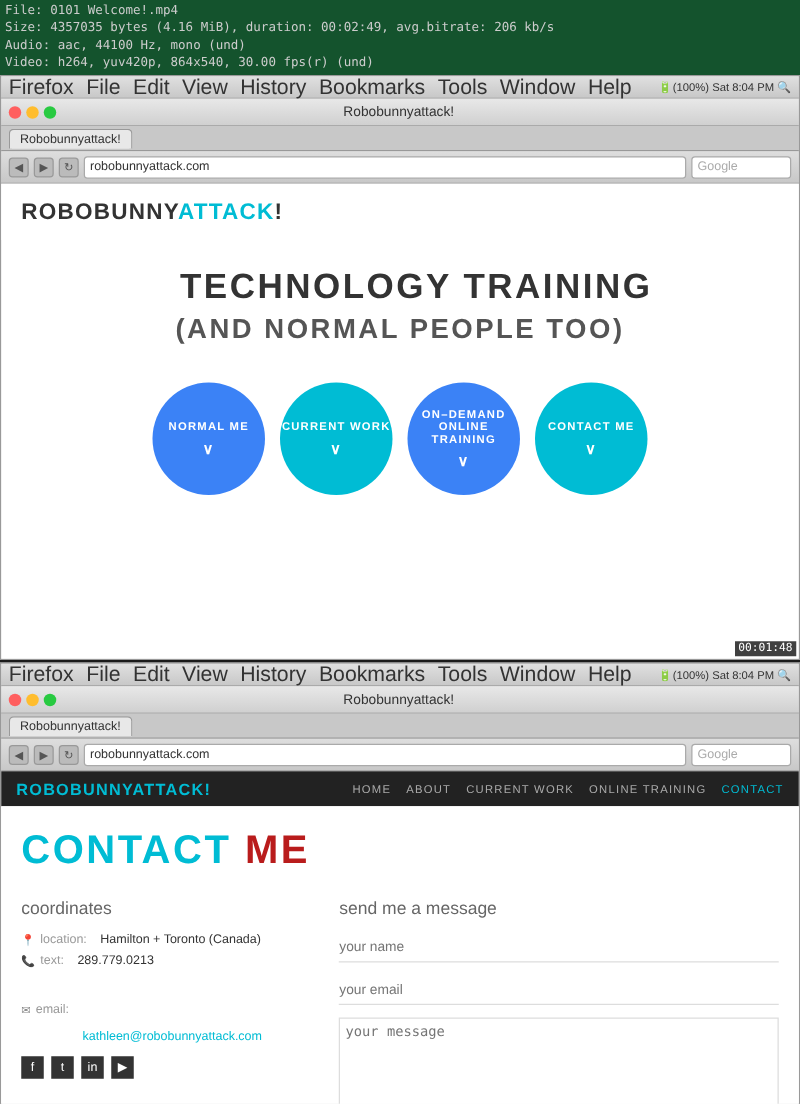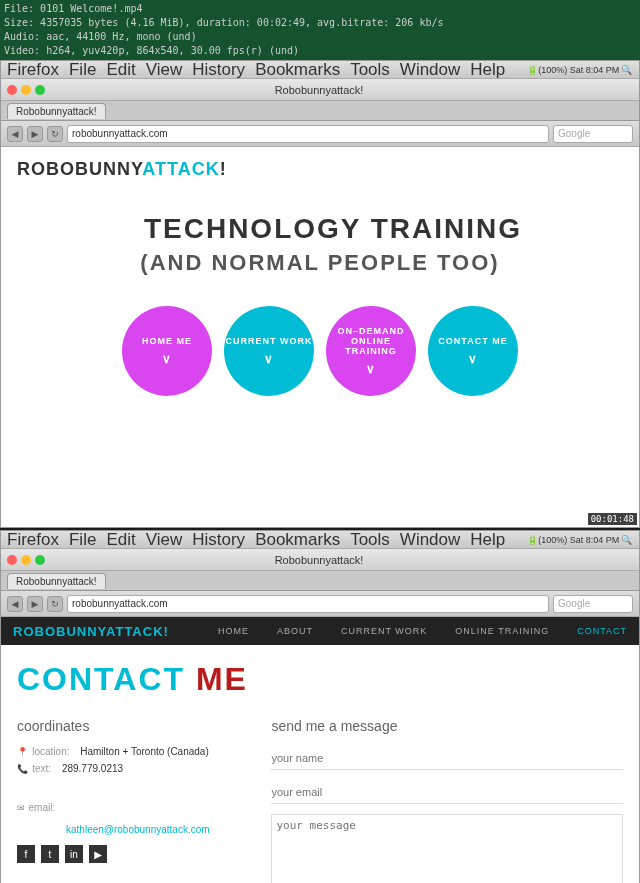--- a/index.html
+++ b/index.html
@@ -160,21 +160,21 @@
       flex-direction: column;
       align-items: center;
       justify-content: center;
       font-size: 9px;
       font-weight: bold;
       letter-spacing: 1px;
       color: white;
       text-align: center;
       cursor: pointer;
     }
-    .circle-dark { background: #d946ef; }
+    .circle-dark { background: #3b82f6; }
     .circle-teal { background: #00bcd4; }
     .circle-chevron {
       font-size: 12px;
       margin-top: 6px;
       color: white;
     }
 
     
     .browser-window2 {
       background: #d6d6d6;
@@ -196,21 +196,21 @@
     }
     .site2-nav .logo2 {
       font-size: 13px;
       font-weight: bold;
       color: white;
       letter-spacing: 1px;
     }
     .site2-nav .logo2 span { color: #00bcd4; }
     .nav-links {
       display: flex;
-      gap: 28px;
+      gap: 12px;
     }
     .nav-link {
       font-size: 9px;
       color: #aaa;
       letter-spacing: 1px;
       cursor: pointer;
     }
     .nav-link.active {
       color: #00bcd4;
     }
@@ -391,21 +391,21 @@
       </div>
     </div>
     <div class="hero">
       <h1>
         <span>TECHNOLOGY TRAINING</span>
       </h1>
       <h2>(AND NORMAL PEOPLE TOO)</h2>
     </div>
     <div class="circles">
       <div class="circle circle-dark">
-        <span>HOME ME</span>
+        <span>NORMAL ME</span>
         <span class="circle-chevron">∨</span>
       </div>
       <div class="circle circle-teal">
         <span>CURRENT WORK</span>
         <span class="circle-chevron">∨</span>
       </div>
       <div class="circle circle-dark">
         <span style="text-align:center;">ON–DEMAND<br>ONLINE TRAINING</span>
         <span class="circle-chevron">∨</span>
       </div>

